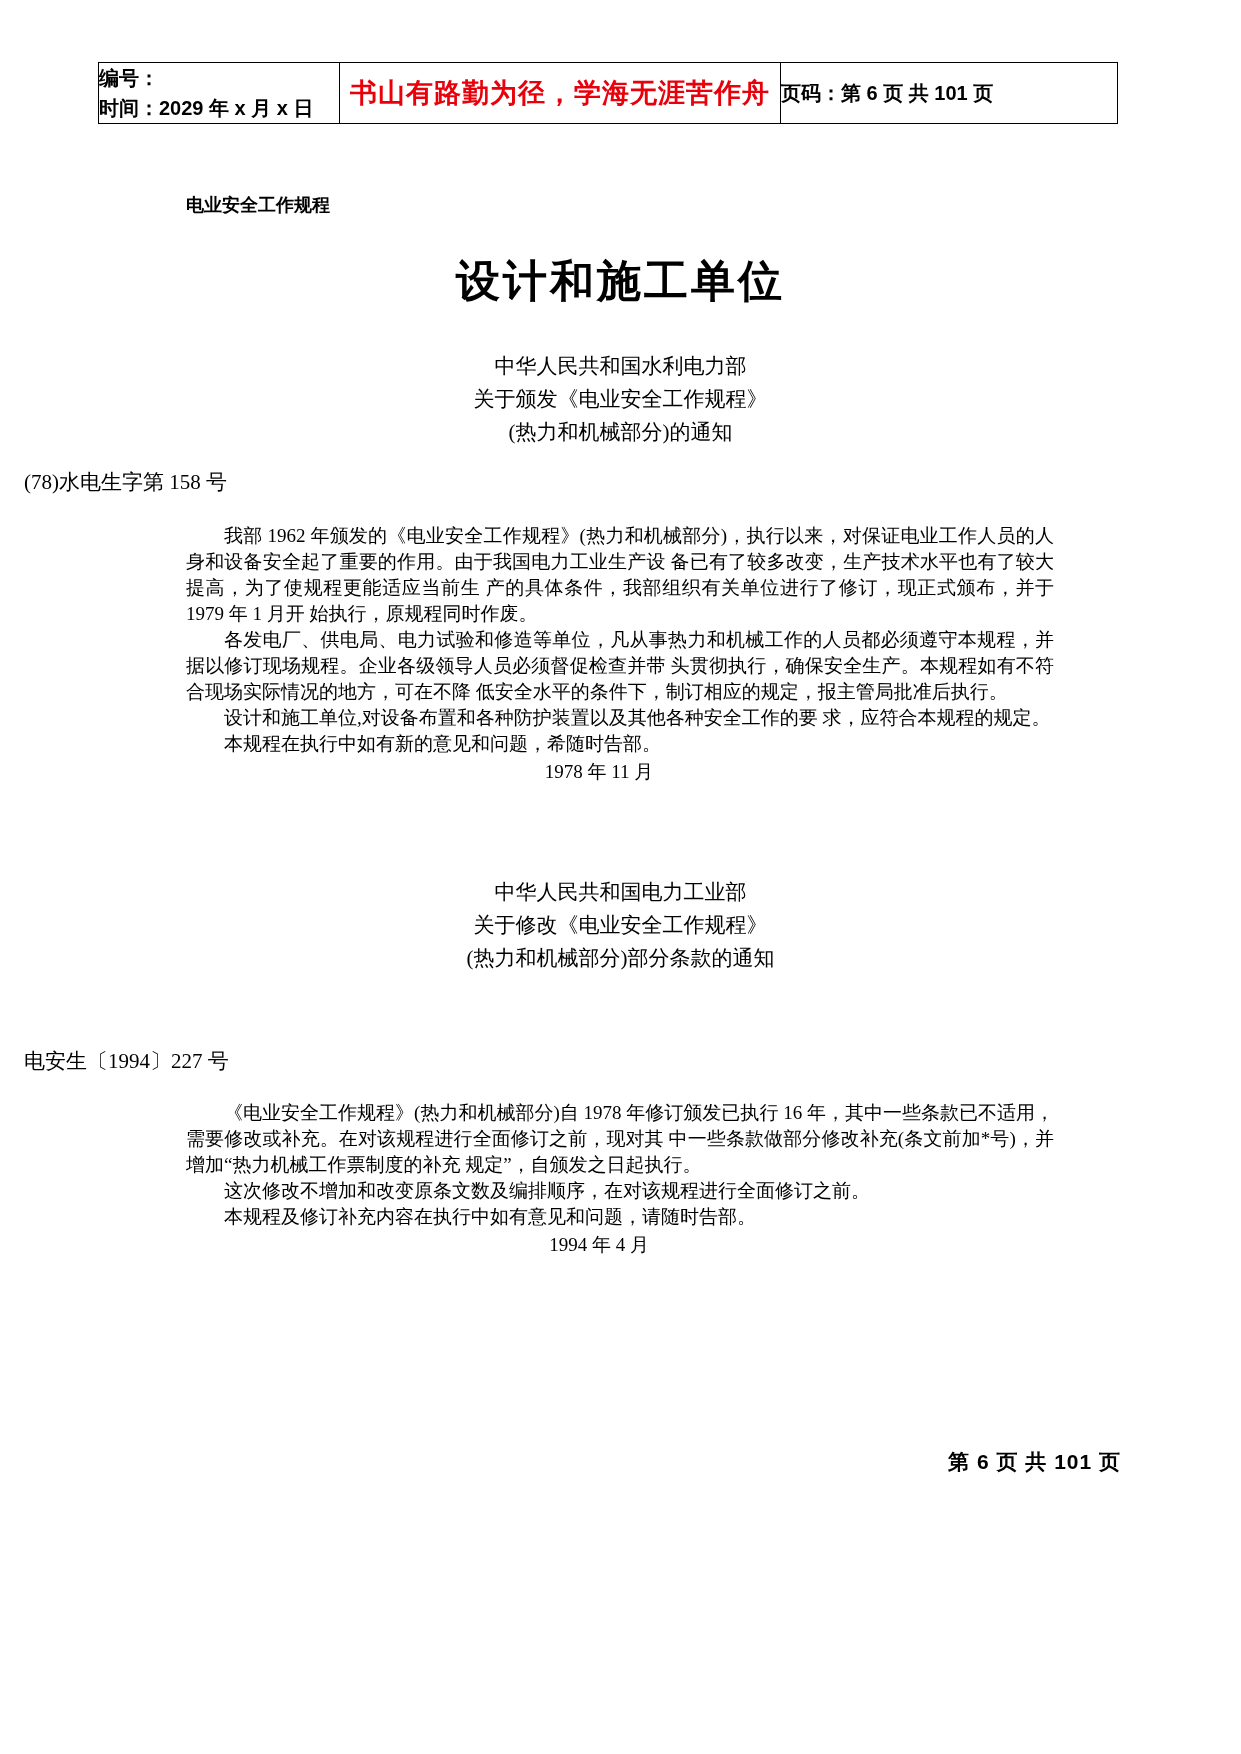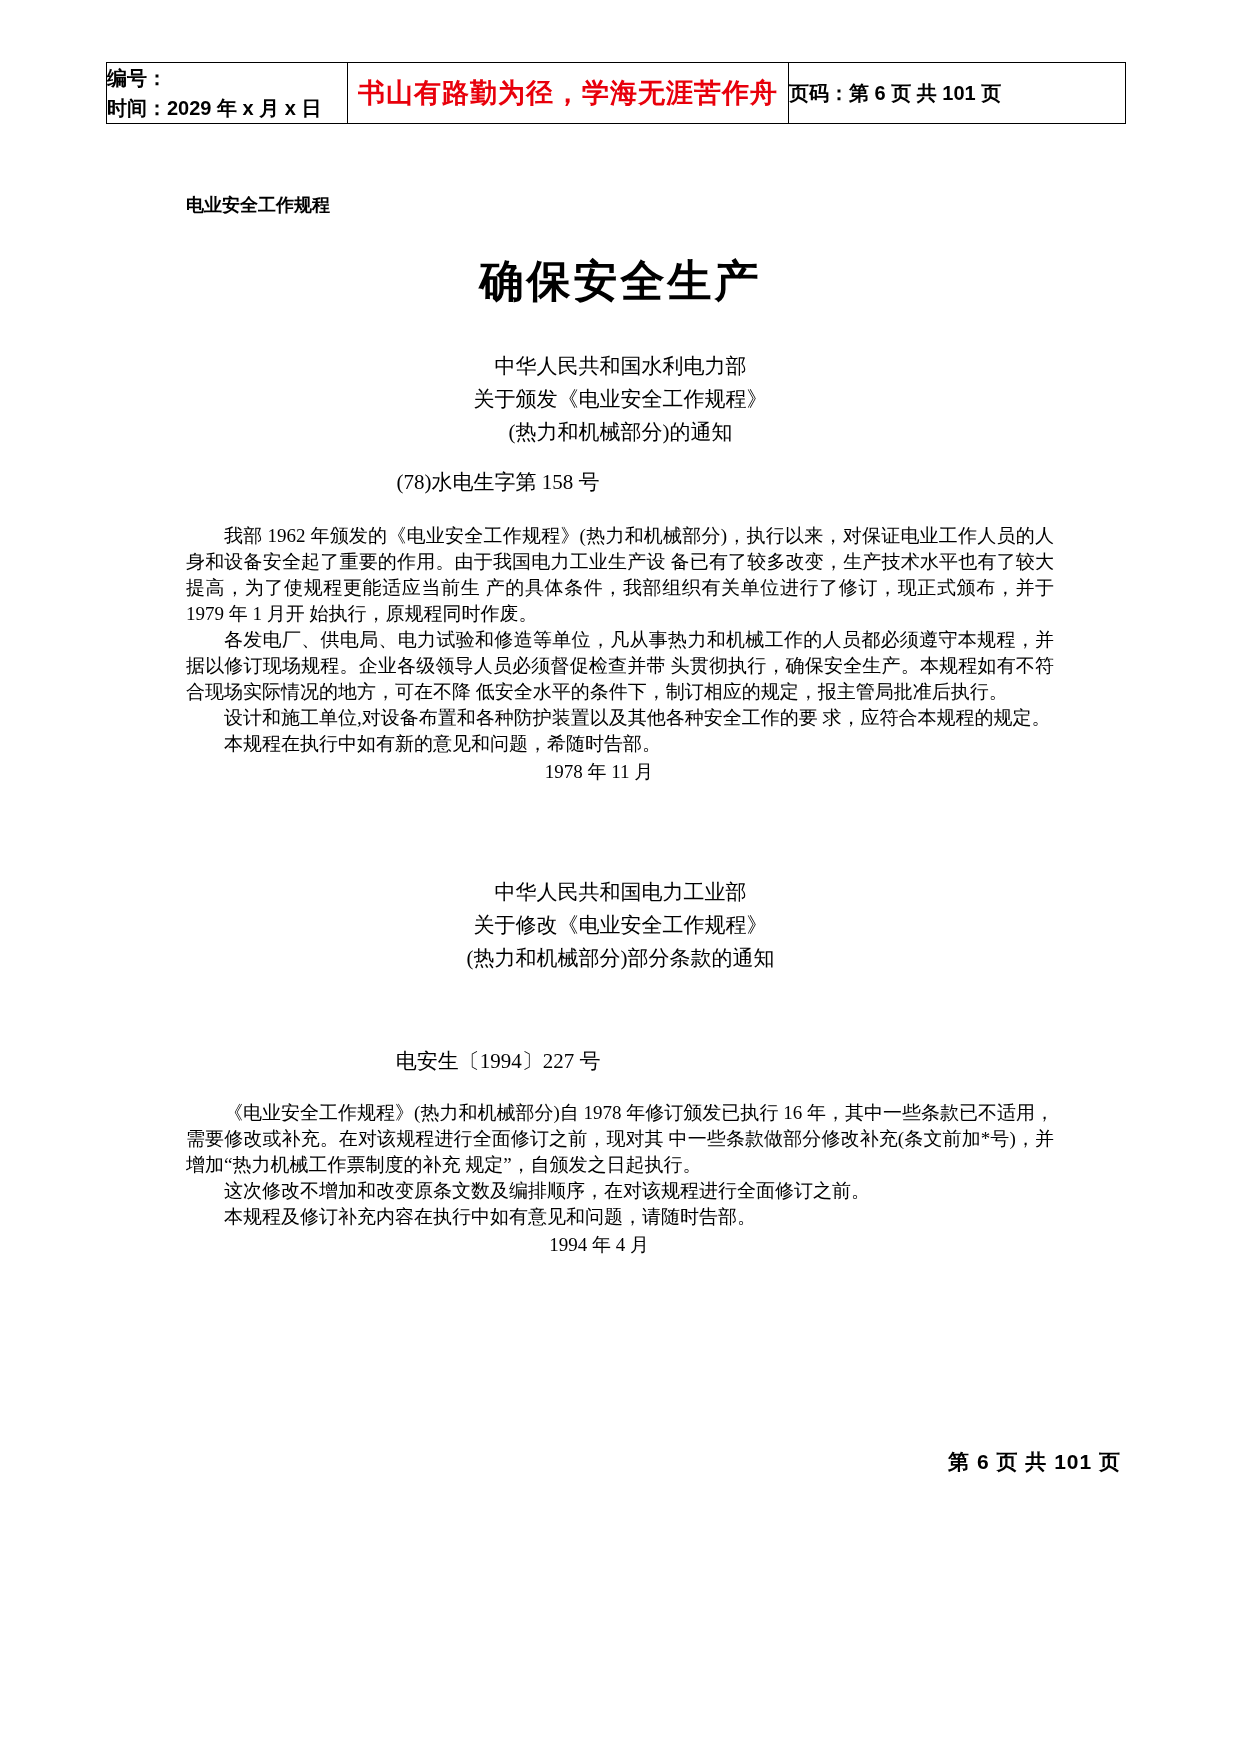--- a/index.html
+++ b/index.html
@@ -23,21 +23,20 @@
   }
 
   
   .header-table {
     position: absolute;
     left: 98px;
     top: 62px;
     width: 1020px;
     border-collapse: collapse;
     table-layout: fixed;
-    margin-left: 8px;
   }
   .header-table td {
     border: 1px solid #000;
     vertical-align: middle;
     padding: 0;
   }
   .hdr-left {
     width: 240px;
     padding: 6px 0 6px 14px;
     font-family: "Liberation Sans", sans-serif;
@@ -90,22 +89,22 @@
     text-align: center;
     font-size: 21px;
     line-height: 33px;
   }
   .issuer1 { top: 350px; }
   .issuer2 { top: 876px; }
 
   .docnum {
     position: absolute;
     width: 996px;
-    text-align: center;
     font-size: 21px;
+    padding-left: 24px;
   }
   .docnum1 { top: 468px; }
   .docnum2 { top: 1047px; }
 
   .para-wrap {
     position: absolute;
     left: 186px;
     width: 868px;
     font-size: 19px;
     line-height: 26px;
@@ -149,21 +148,21 @@
         <div>时间：2029 年 x 月 x 日</div>
       </td>
       <td class="hdr-mid">书山有路勤为径，学海无涯苦作舟</td>
       <td class="hdr-right">页码：第 6 页  共 101 页</td>
     </tr>
   </tbody>
     </table>
 
   <div class="doc-label">电业安全工作规程</div>
 
-  <div class="doc-title">确保安全生产</div>
+  <div class="doc-title">设计和施工单位</div>
 
   <div class="block issuer1">
     <div>中华人民共和国水利电力部</div>
     <div>关于颁发《电业安全工作规程》</div>
     <div>(热力和机械部分)的通知</div>
   </div>
 
   <div class="docnum docnum1">(78)水电生字第 158 号</div>
 
   <div class="para-wrap p1">

